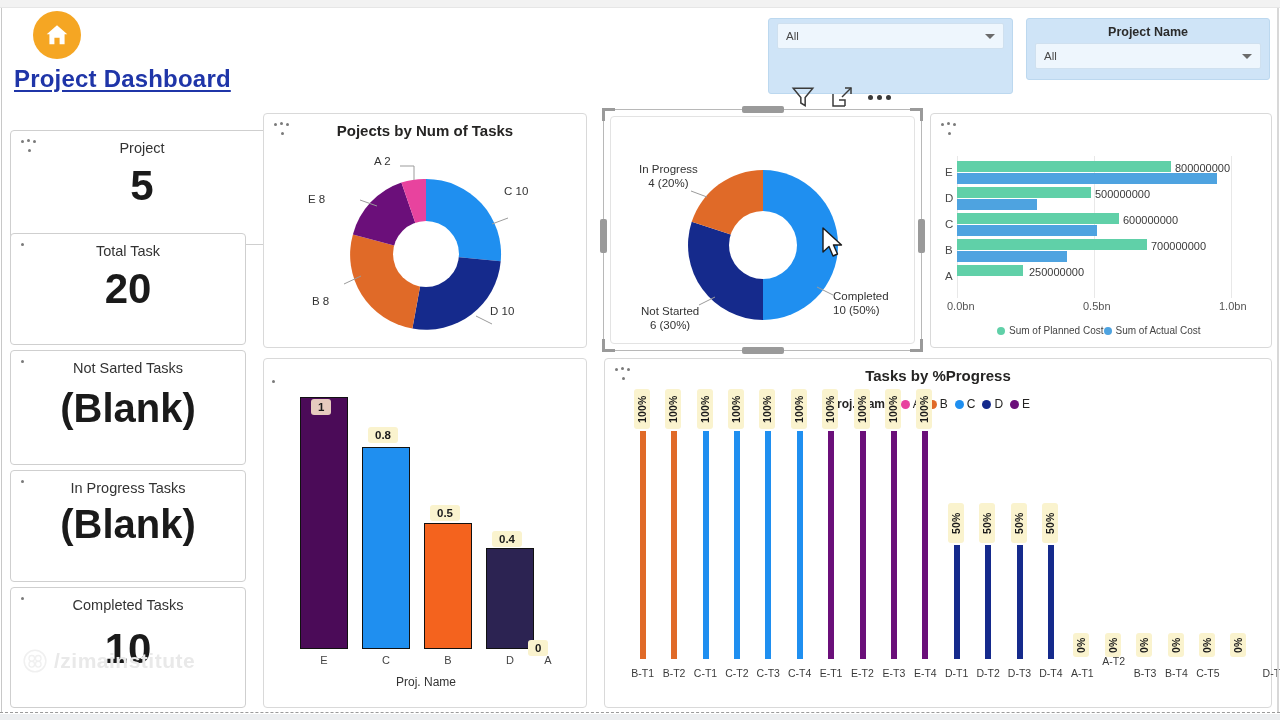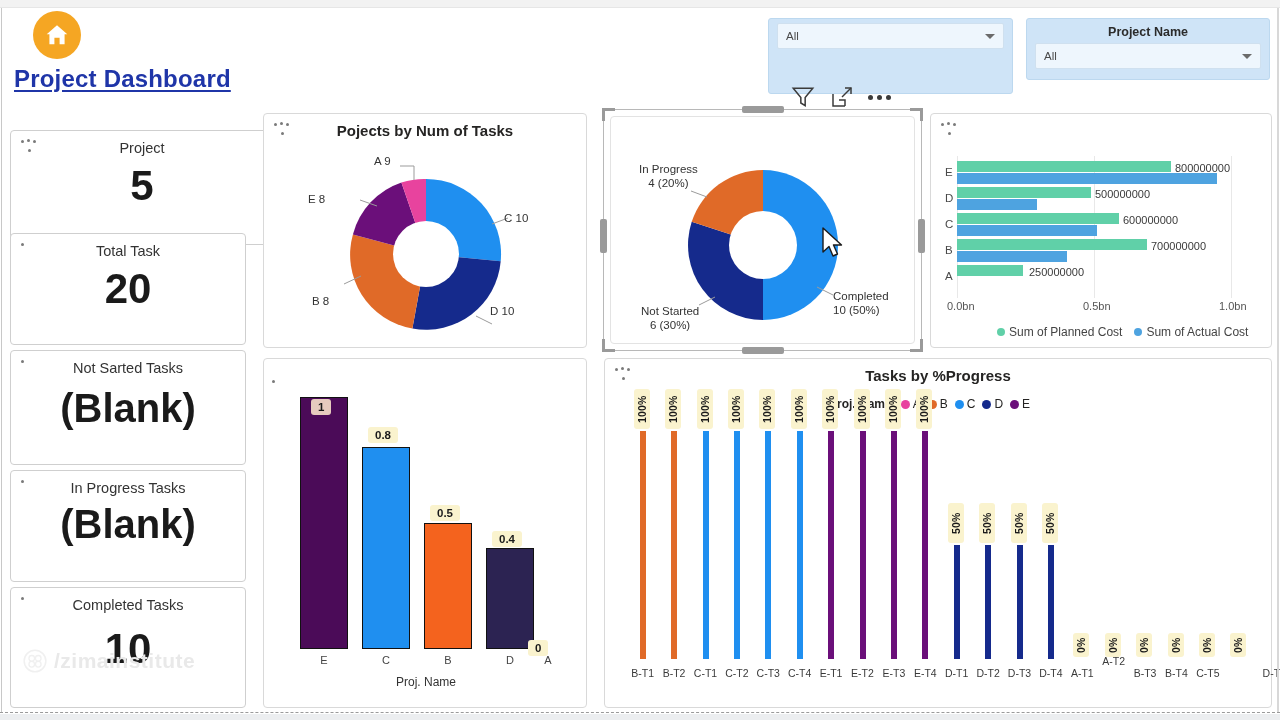--- a/index.html
+++ b/index.html
@@ -109,21 +109,21 @@
   .dlabel { position:absolute; font-size:11.5px; color:#333; line-height:14px; white-space:nowrap; }
 
   
   .cost-row-label { position:absolute; font-size:11.5px; color:#4a4a4a; }
   .cbar { position:absolute; height:11px; border-radius:0; }
   .cbar.planned { background:#60D0A8; }
   .cbar.actual  { background:#4EA3E0; }
   .cost-val { position:absolute; font-size:11px; color:#3a3a3a; white-space:nowrap; }
   .cost-axis { position:absolute; font-size:11px; color:#555; }
   .cost-gridline { position:absolute; width:1px; background:#e8e8e8; }
-  .cost-legend { position:absolute; display:flex; gap:12px; align-items:center; font-size:12px; color:#444; }
+  .cost-legend { position:absolute; display:flex; align-items:center; font-size:10px; color:#444; }
   .cost-legend .li { display:flex; align-items:center; gap:4px; }
   .dotg { width:8px;height:8px;border-radius:50%;background:#60D0A8; display:inline-block; }
   .dotb { width:8px;height:8px;border-radius:50%;background:#4EA3E0; display:inline-block; }
 
   
   .pbar { position:absolute; bottom:0; border:1px solid #111; }
   .plabel {
     position:absolute; background:#FAF3CE; border-radius:3px; padding:2px 7px;
     font-size:11.5px; font-weight:bold; color:#1a1a1a;
   }
@@ -266,25 +266,25 @@
       <path d="M162 110 L137.4 38.5 A75 75 0 0 1 162 35 Z" fill="#E8439E"></path>
       <circle cx="162" cy="110" r="33" fill="#ffffff"></circle>
 
       <path d="M228 80 L244 74" stroke="#9b9b9b" stroke-width="1" fill="none"></path>
       <path d="M212 172 L228 180" stroke="#9b9b9b" stroke-width="1" fill="none"></path>
       <path d="M97 132 L80 140" stroke="#9b9b9b" stroke-width="1" fill="none"></path>
       <path d="M113 62 L96 56" stroke="#9b9b9b" stroke-width="1" fill="none"></path>
       <path d="M150 36 L150 22 L136 22" stroke="#9b9b9b" stroke-width="1" fill="none"></path>
     </svg>
 
-    <div class="dlabel" style="left:240px; top:70px;margin-top:27px;">C 10</div>
+    <div class="dlabel" style="left:240px; top:70px;">C 10</div>
     <div class="dlabel" style="left:226px; top:190px;">D 10</div>
     <div class="dlabel" style="left:48px;  top:180px;">B 8</div>
     <div class="dlabel" style="left:44px;  top:78px;">E 8</div>
-    <div class="dlabel" style="left:110px; top:40px;">A 9</div>
+    <div class="dlabel" style="left:110px; top:40px;">A 2</div>
   </div>
 
   <div class="visual" id="viz-donut-status">
 
     <svg width="305" height="190" viewBox="0 0 305 190" style="position:absolute;left:0;top:28px;">
 
       <path d="M152 100 L152 25 A75 75 0 0 1 152 175 Z" fill="#1F8FF0"></path>
 
       <path d="M152 100 L152 175 A75 75 0 0 1 80.7 76.8 Z" fill="#152A8C"></path>
 

